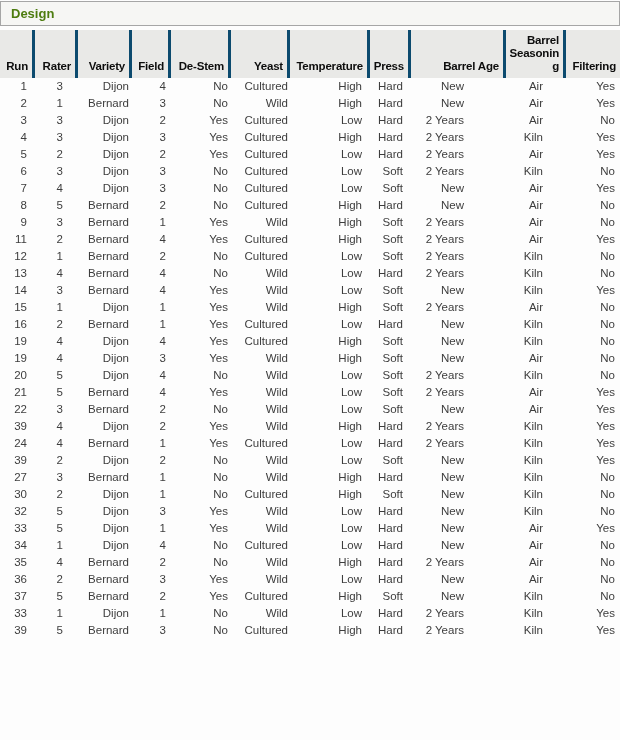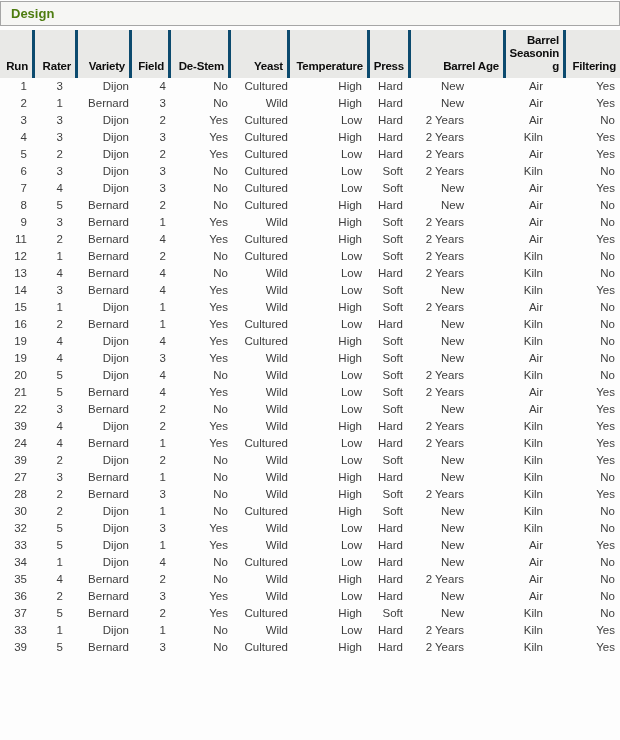--- a/index.html
+++ b/index.html
@@ -430,33 +430,20 @@
           <td>1</td>
           <td>No</td>
           <td>Wild</td>
           <td>High</td>
           <td>Hard</td>
           <td>New</td>
           <td>Kiln</td>
           <td>No</td>
         </tr>
         <tr>
-          <td>28</td>
-          <td>2</td>
-          <td>Bernard</td>
-          <td>3</td>
-          <td>No</td>
-          <td>Wild</td>
-          <td>High</td>
-          <td>Soft</td>
-          <td>2 Years</td>
-          <td>Kiln</td>
-          <td>Yes</td>
-        </tr>
-        <tr>
           <td>30</td>
           <td>2</td>
           <td>Dijon</td>
           <td>1</td>
           <td>No</td>
           <td>Cultured</td>
           <td>High</td>
           <td>Soft</td>
           <td>New</td>
           <td>Kiln</td>

